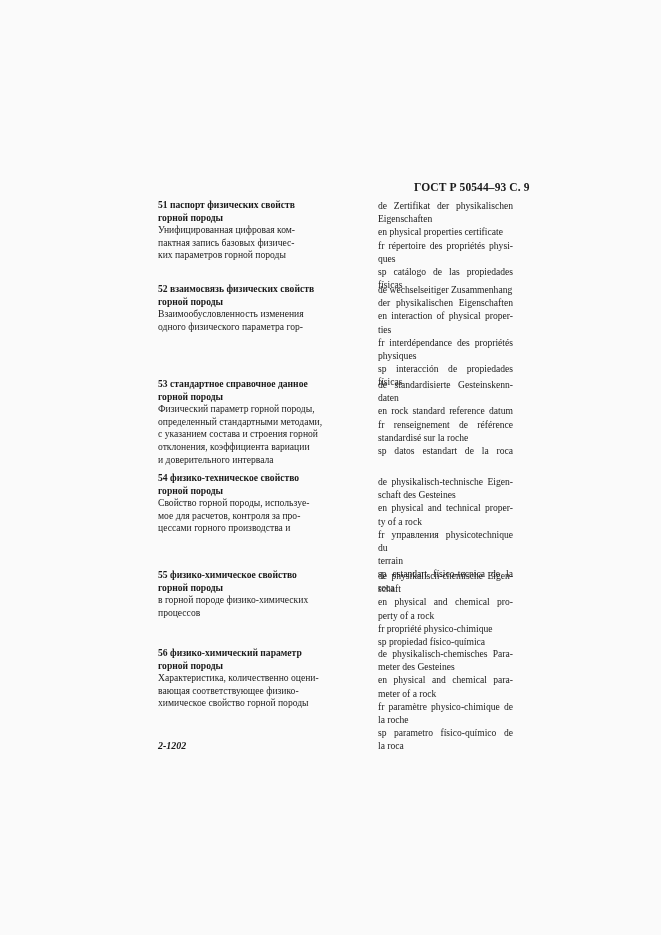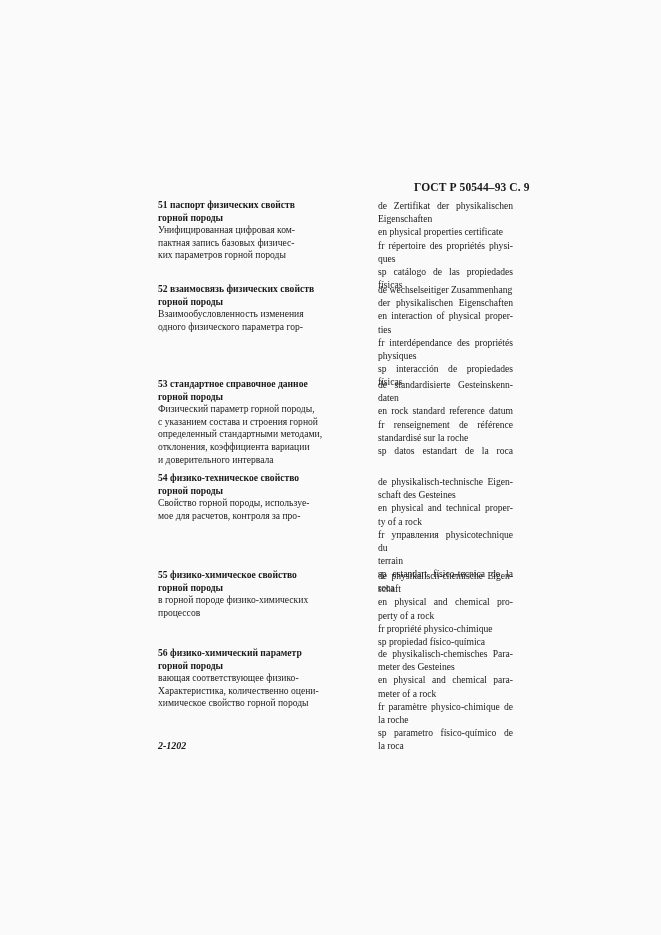--- a/index.html
+++ b/index.html
@@ -66,41 +66,42 @@
     <div class="line">sp interacción de propiedades</div>
     <div class="line last">físicas</div>
   </div>
 </div>
 
 <div class="entry" style="top:378px;">
   <div class="ru">
     <div class="term">53 стандартное справочное данное</div>
     <div class="term">горной породы</div>
     <div class="def">Физический параметр горной породы,</div>
+    <div class="def">определенный стандартными методами,</div>
     <div class="def">с указанием состава и строения горной</div>
-    <div class="def">определенный стандартными методами,</div>
     <div class="def">отклонения, коэффициента вариации</div>
     <div class="def">и доверительного интервала</div>
   </div>
   <div class="tr">
     <div class="line">de standardisierte Gesteinskenn-</div>
     <div class="line last">daten</div>
     <div class="line">en rock standard reference datum</div>
     <div class="line">fr renseignement de référence</div>
     <div class="line last">standardisé sur la roche</div>
     <div class="line">sp datos estandart de la roca</div>
   </div>
 </div>
 
 <div class="entry" style="top:472px;">
   <div class="ru">
     <div class="term">54 физико-техническое свойство</div>
     <div class="term">горной породы</div>
     <div class="def">Свойство горной породы, использye-</div>
     <div class="def">мое для расчетов, контроля за про-</div>
+    <div class="def">цессами горного производства и</div>
   </div>
   <div class="tr" style="top:3px;">
     <div class="line">de physikalisch-technische Eigen-</div>
     <div class="line last">schaft des Gesteines</div>
     <div class="line">en physical and technical proper-</div>
     <div class="line last">ty of a rock</div>
     <div class="line">fr управления physicotechnique du</div>
     <div class="line last">terrain</div>
     <div class="line">sp estandart físico-tecnica de la</div>
     <div class="line last">roca</div>
@@ -121,22 +122,22 @@
     <div class="line last">perty of a rock</div>
     <div class="line last">fr propriété physico-chimique</div>
     <div class="line last">sp propiedad físico-química</div>
   </div>
 </div>
 
 <div class="entry" style="top:647px;">
   <div class="ru">
     <div class="term">56 физико-химический параметр</div>
     <div class="term">горной породы</div>
+    <div class="def">Характеристика, количественно оцени-</div>
     <div class="def">вающая соответствующее физико-</div>
-    <div class="def">Характеристика, количественно оцени-</div>
     <div class="def">химическое свойство горной породы</div>
   </div>
   <div class="tr">
     <div class="line">de physikalisch-chemisches Para-</div>
     <div class="line last">meter des Gesteines</div>
     <div class="line">en physical and chemical para-</div>
     <div class="line last">meter of a rock</div>
     <div class="line">fr paramètre physico-chimique de</div>
     <div class="line last">la roche</div>
     <div class="line">sp parametro físico-químico de</div>

